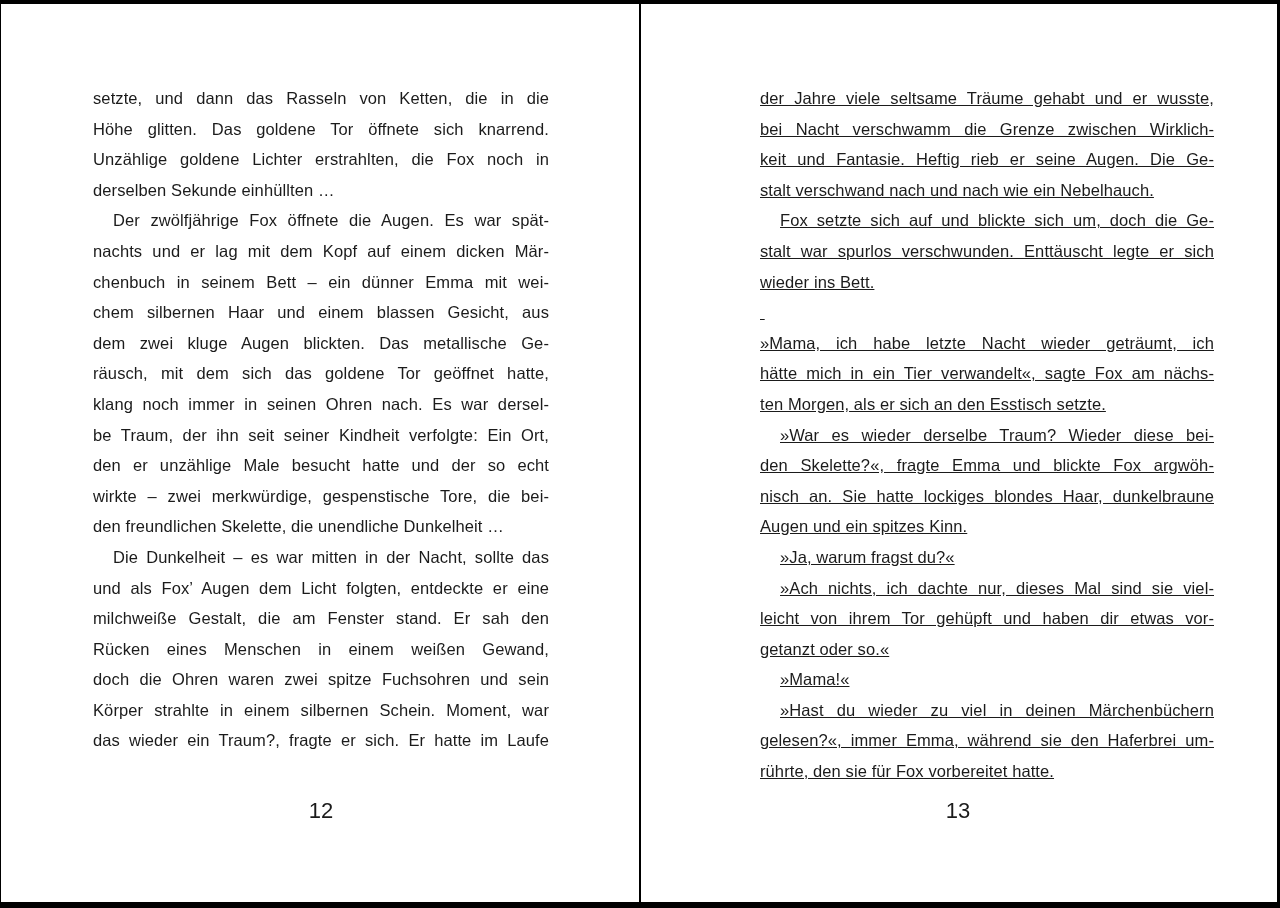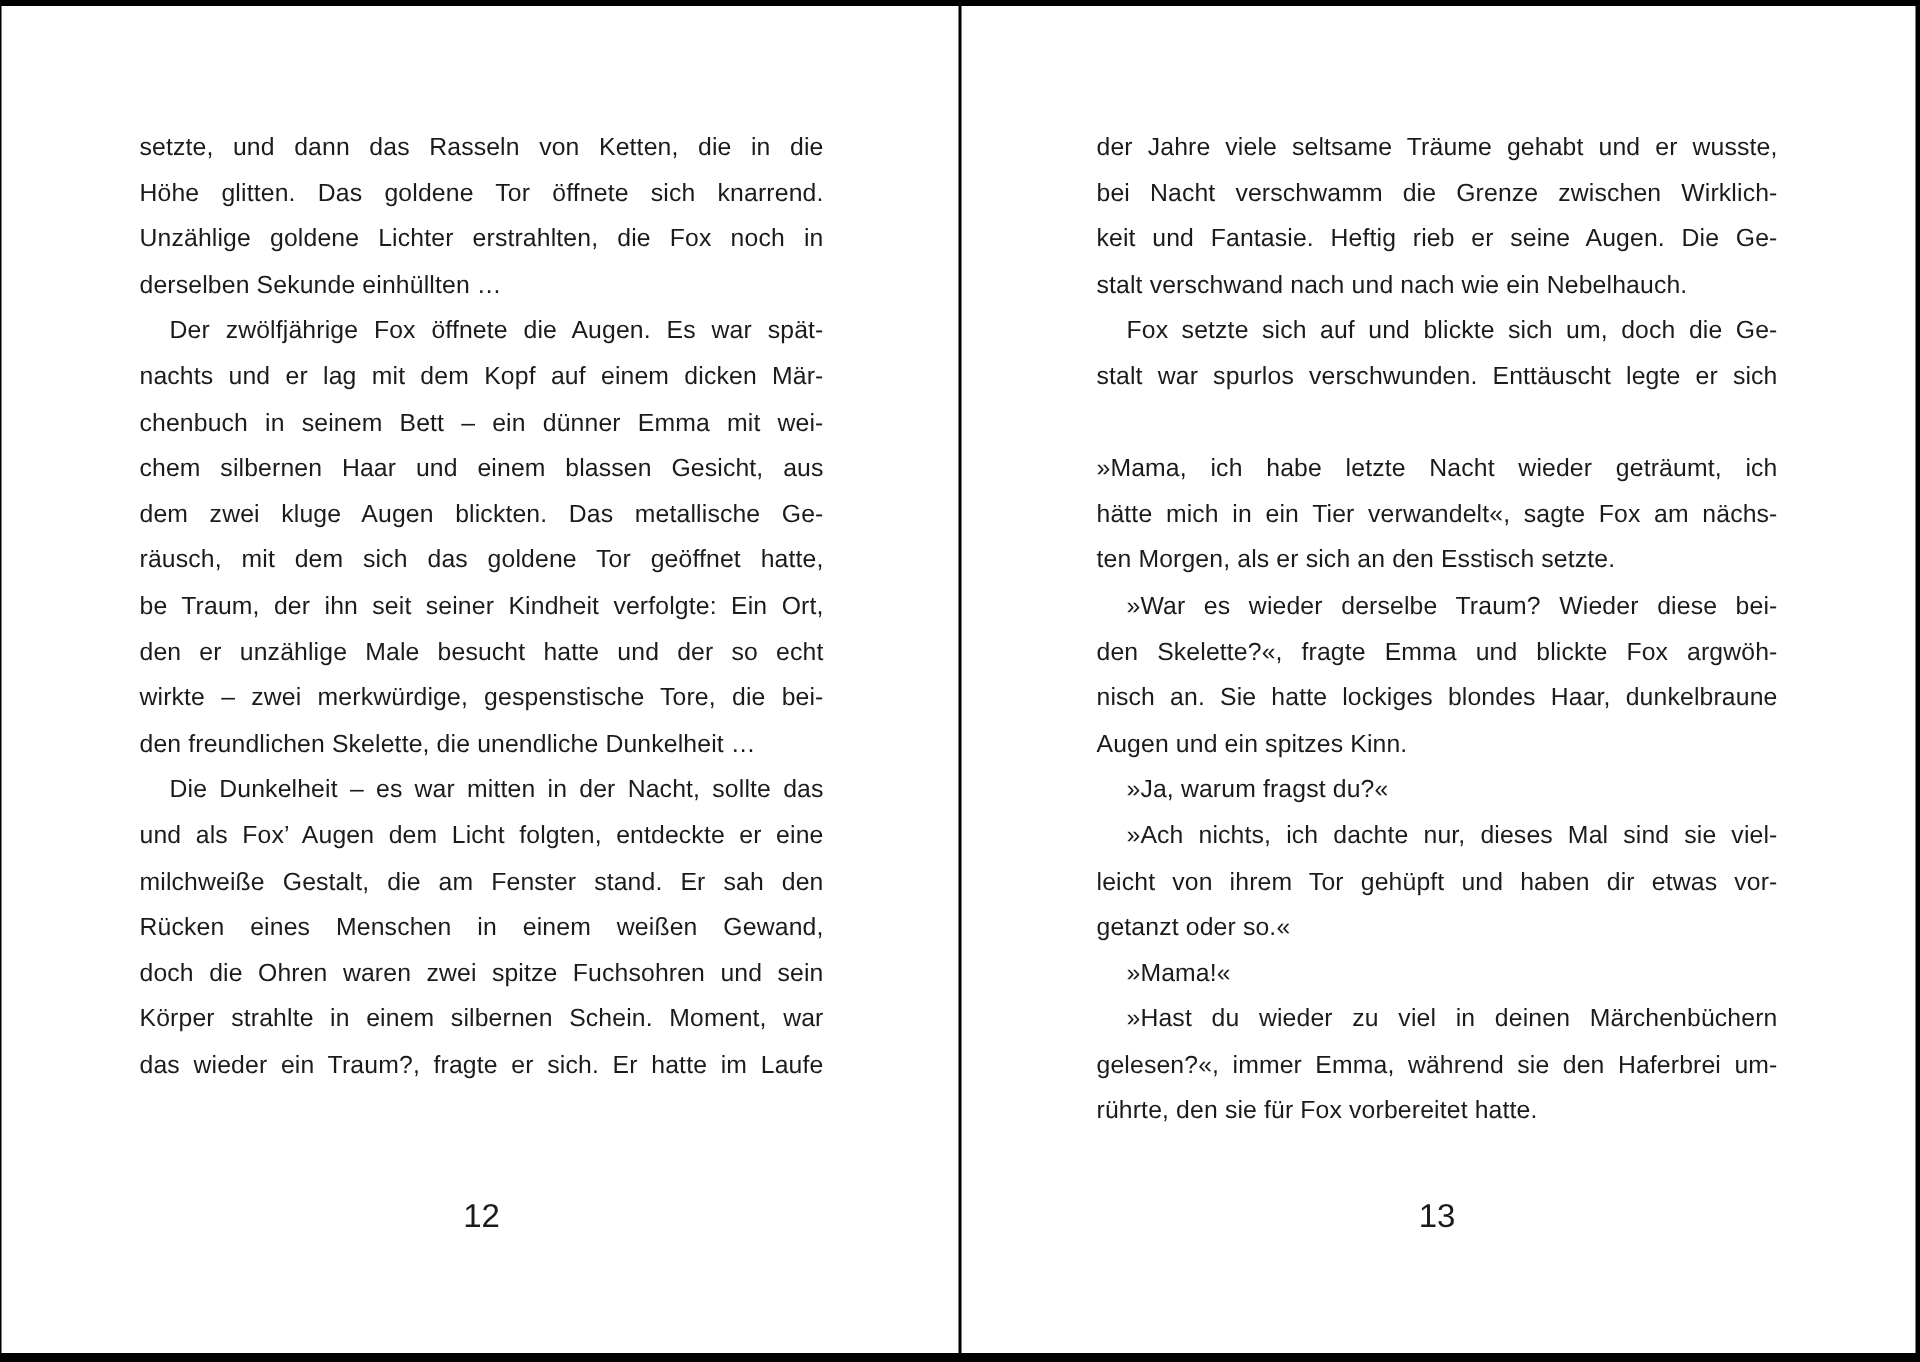--- a/index.html
+++ b/index.html
@@ -15,21 +15,21 @@
   .bar-top    { position: absolute; top: 0;     left: 0;      width: 1280px; height: 4px;  background: #000; }
   .bar-bottom { position: absolute; top: 902px; left: 0;      width: 1280px; height: 6px;  background: #000; }
   .edge-left  { position: absolute; top: 0;     left: 0;      width: 1px;    height: 908px; background: #000; }
   .edge-right { position: absolute; top: 0;     left: 1277px; width: 3px;    height: 908px; background: #000; }
   .divider    { position: absolute; top: 0;     left: 639px;  width: 2px;    height: 908px; background: #000; }
 
   .page { position: absolute; top: 0; left: 0; width: 1280px; height: 908px; }
 
   .text-col { position: absolute; top: 83px; color: #1b1b1b; }
   .page[data-page="0"] .text-col { left: 93px;  width: 456px; }
-  .page[data-page="1"] .text-col { left: 731px; width: 454px; }
+  .page[data-page="1"] .text-col { left: 760px; width: 454px; text-decoration: underline; }
 
   .line {
     height: 30.6px;
     line-height: 30.6px;
     font-size: 16.5px;
     text-align: justify;
     text-align-last: justify;
     white-space: normal;
     letter-spacing: 0.1px;
   }
@@ -61,20 +61,21 @@
         <div class="line"><span>setzte, und dann das Rasseln von Ketten, die in die</span></div>
         <div class="line"><span>Höhe glitten. Das goldene Tor öffnete sich knarrend.</span></div>
         <div class="line"><span>Unzählige goldene Lichter erstrahlten, die Fox noch in</span></div>
         <div class="line nojust"><span>derselben Sekunde einhüllten …</span></div>
         <div class="line indent"><span>Der zwölfjährige Fox öffnete die Augen. Es war spät-</span></div>
         <div class="line"><span>nachts und er lag mit dem Kopf auf einem dicken Mär-</span></div>
         <div class="line"><span>chenbuch in seinem Bett – ein dünner Emma mit wei-</span></div>
         <div class="line"><span>chem silbernen Haar und einem blassen Gesicht, aus</span></div>
         <div class="line"><span>dem zwei kluge Augen blickten. Das metallische Ge-</span></div>
         <div class="line"><span>räusch, mit dem sich das goldene Tor geöffnet hatte,</span></div>
+        <div class="line"><span>klang noch immer in seinen Ohren nach. Es war dersel-</span></div>
         <div class="line"><span>be Traum, der ihn seit seiner Kindheit verfolgte: Ein Ort,</span></div>
         <div class="line"><span>den er unzählige Male besucht hatte und der so echt</span></div>
         <div class="line"><span>wirkte – zwei merkwürdige, gespenstische Tore, die bei-</span></div>
         <div class="line nojust"><span>den freundlichen Skelette, die unendliche Dunkelheit …</span></div>
         <div class="line indent"><span>Die Dunkelheit – es war mitten in der Nacht, sollte das</span></div>
         <div class="line"><span>und als Fox’ Augen dem Licht folgten, entdeckte er eine</span></div>
         <div class="line"><span>milchweiße Gestalt, die am Fenster stand. Er sah den</span></div>
         <div class="line"><span>Rücken eines Menschen in einem weißen Gewand,</span></div>
         <div class="line"><span>doch die Ohren waren zwei spitze Fuchsohren und sein</span></div>
         <div class="line"><span>Körper strahlte in einem silbernen Schein. </span><span class="italic">Moment, war</span></div>
@@ -84,20 +85,21 @@
   </div>
 
   <div class="page" data-page="1">
     <div class="text-col">
         <div class="line"><span>der Jahre viele seltsame Träume gehabt und er wusste,</span></div>
         <div class="line"><span>bei Nacht verschwamm die Grenze zwischen Wirklich-</span></div>
         <div class="line"><span>keit und Fantasie. Heftig rieb er seine Augen. Die Ge-</span></div>
         <div class="line nojust"><span>stalt verschwand nach und nach wie ein Nebelhauch.</span></div>
         <div class="line indent"><span>Fox setzte sich auf und blickte sich um, doch die Ge-</span></div>
         <div class="line"><span>stalt war spurlos verschwunden. Enttäuscht legte er sich</span></div>
+        <div class="line nojust"><span>wieder ins Bett.</span></div>
         <div class="line nojust">&nbsp;</div>
         <div class="line"><span>»Mama, ich habe letzte Nacht wieder geträumt, ich</span></div>
         <div class="line"><span>hätte mich in ein Tier verwandelt«, sagte Fox am nächs-</span></div>
         <div class="line nojust"><span>ten Morgen, als er sich an den Esstisch setzte.</span></div>
         <div class="line indent"><span>»War es wieder derselbe Traum? Wieder diese bei-</span></div>
         <div class="line"><span>den Skelette?«, fragte Emma und blickte Fox argwöh-</span></div>
         <div class="line"><span>nisch an. Sie hatte lockiges blondes Haar, dunkelbraune</span></div>
         <div class="line nojust"><span>Augen und ein spitzes Kinn.</span></div>
         <div class="line indent nojust"><span>»Ja, warum fragst du?«</span></div>
         <div class="line indent"><span>»Ach nichts, ich dachte nur, dieses Mal sind sie viel-</span></div>

